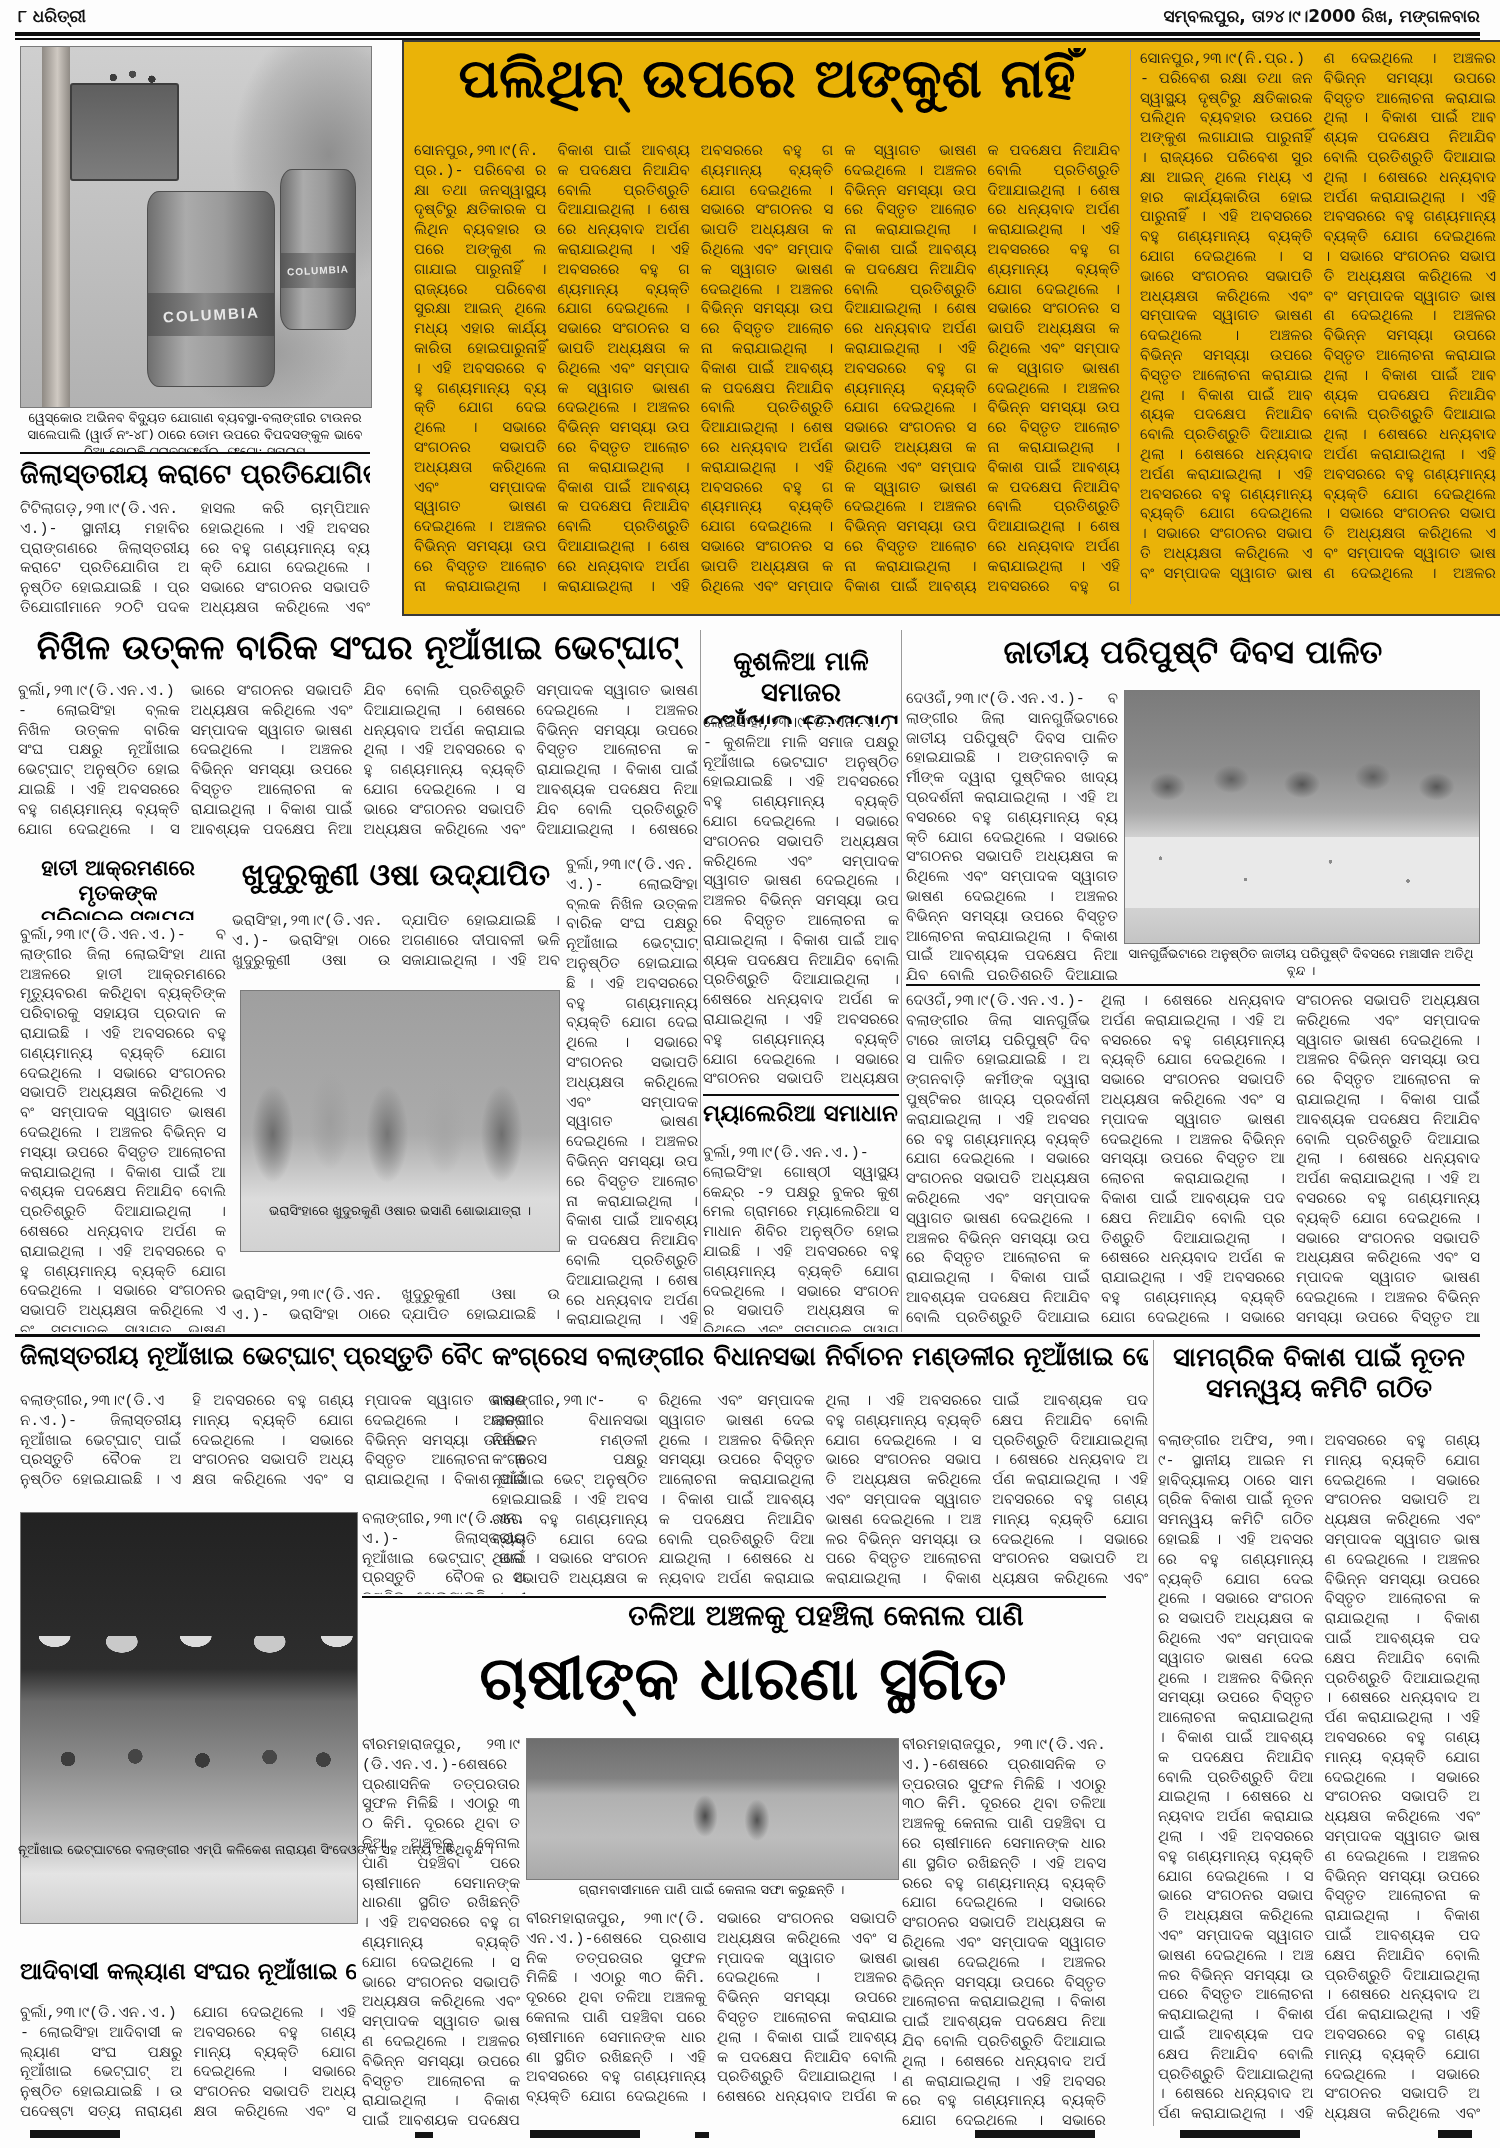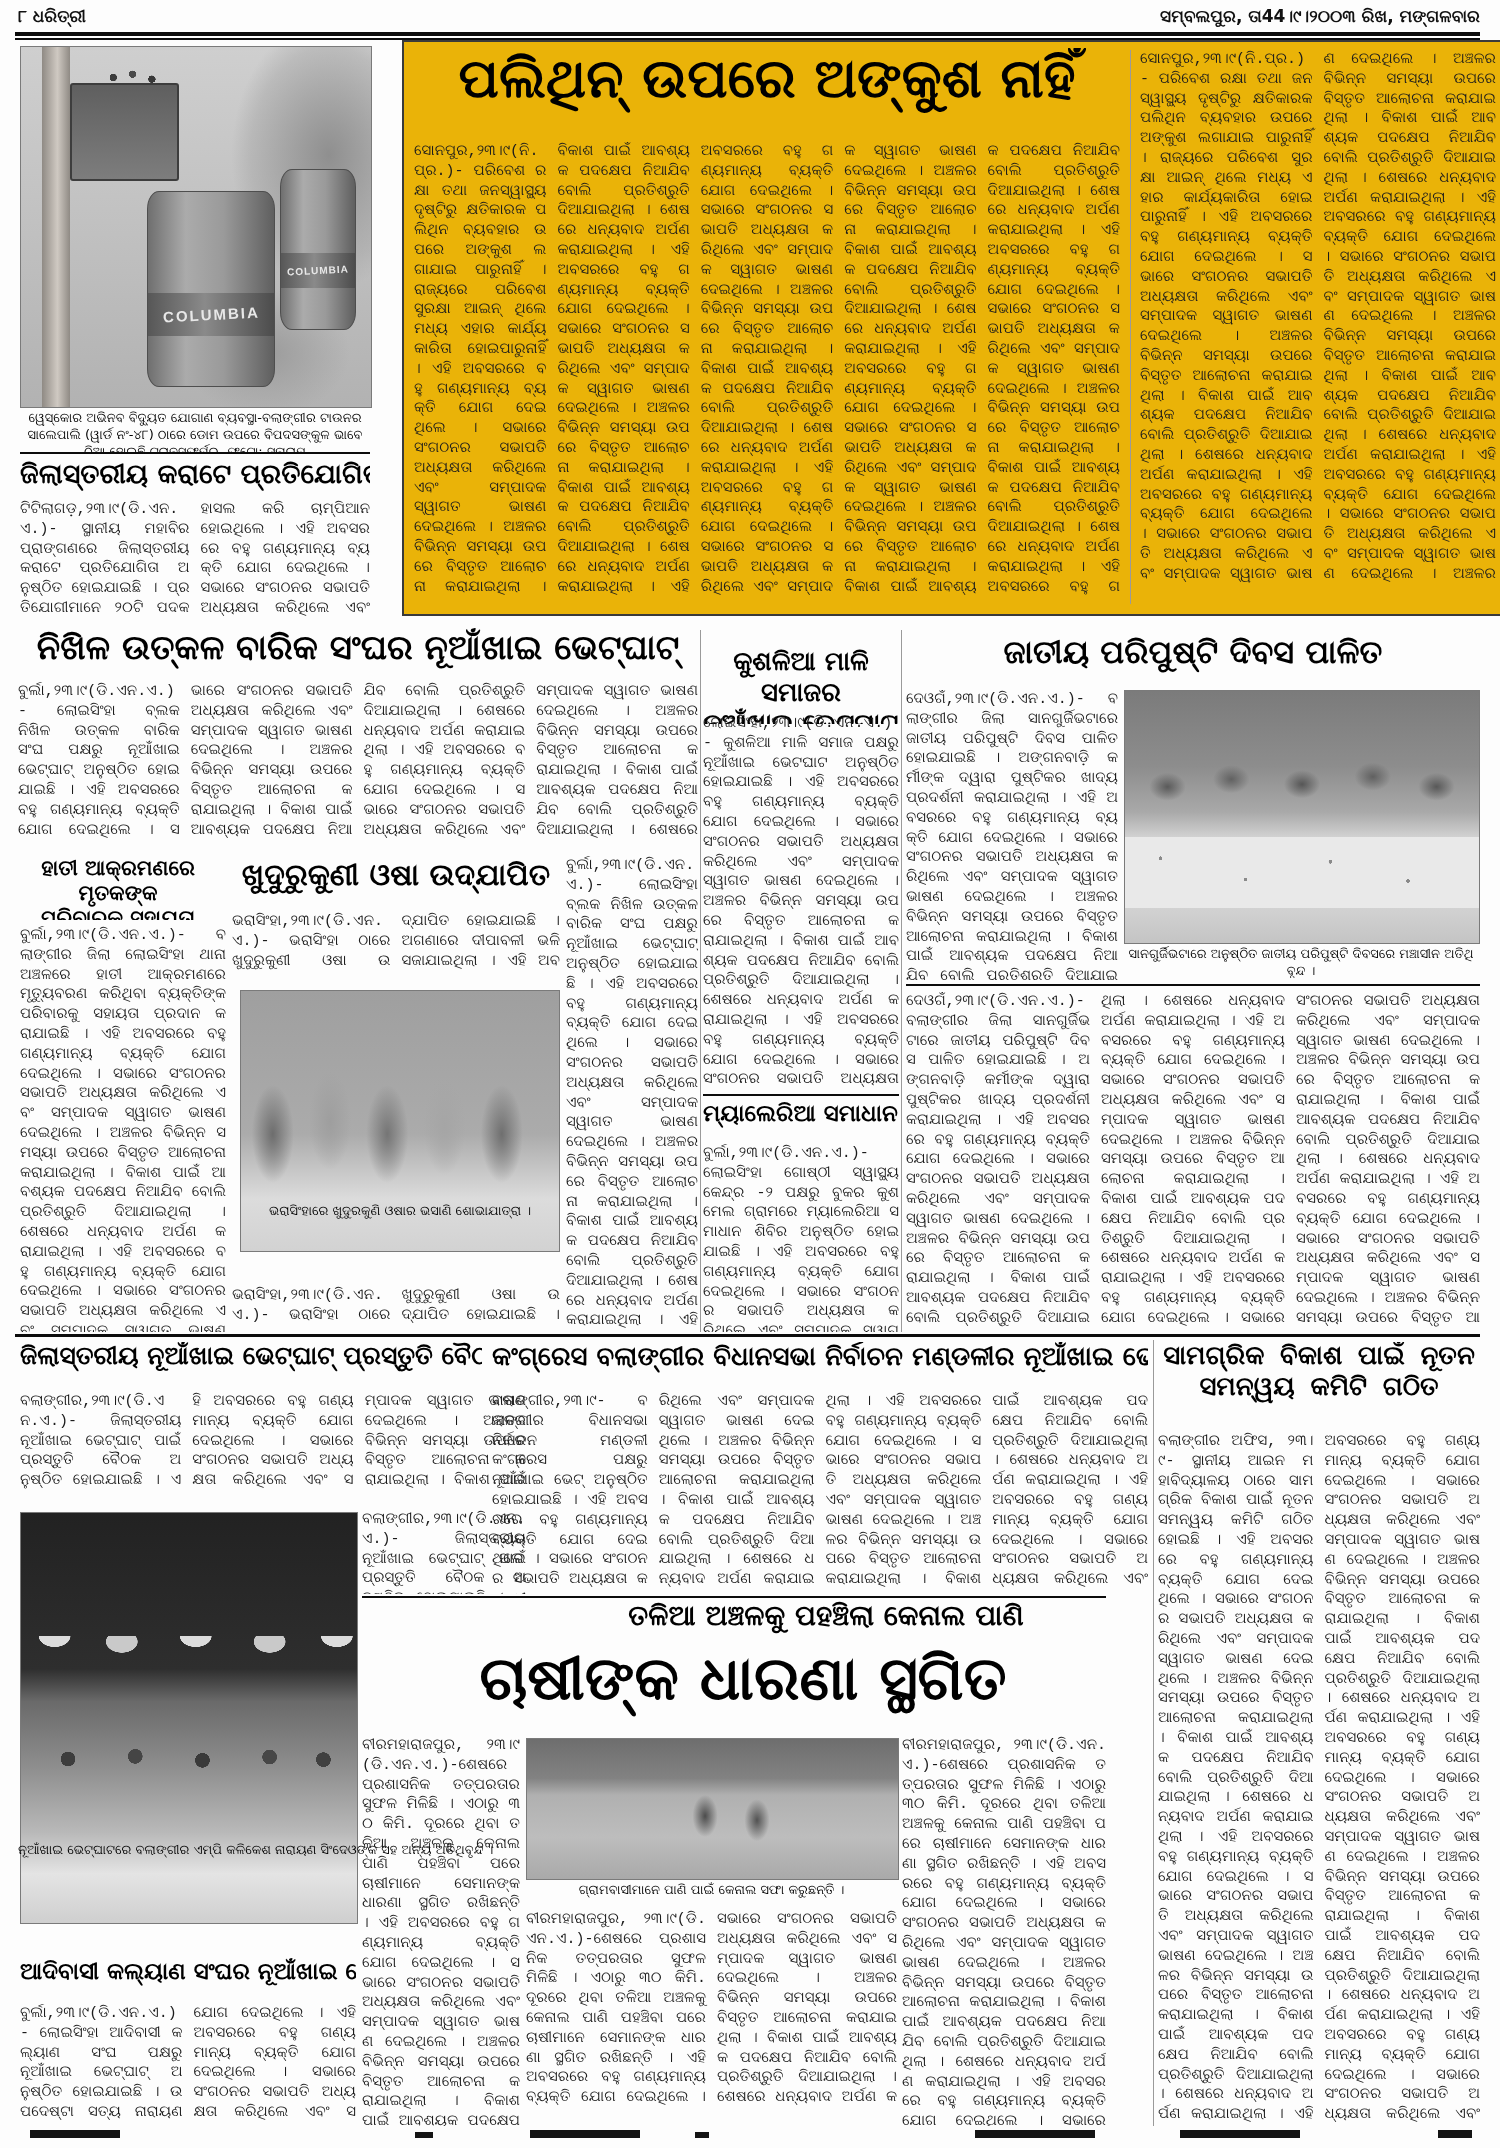--- a/index.html
+++ b/index.html
@@ -83,21 +83,21 @@
     radial-gradient(ellipse 18px 30px at 62% 58%, #525252 0%, transparent 70%),
     linear-gradient(180deg,#6e6e6e 0%,#828282 28%,#b0b0b0 40%,#bdbdbd 70%,#a9a9a9 100%);}
   .mark{position:absolute;background:#141414;}
 </style>
 </head>
 <body>
 
 <div class="page">
 
   <div class="hdr-left">୮ ଧରିତ୍ରୀ</div>
-  <div class="hdr-right">ସମ୍ବଲପୁର, ତା44।୯।୨୦୦୩ ରିଖ, ମଙ୍ଗଳବାର</div>
+  <div class="hdr-right">ସମ୍ବଲପୁର, ତା୨୪।୯।2000 ରିଖ, ମଙ୍ଗଳବାର</div>
   <div class="rule" style="left:15px;top:32px;width:1465px;height:4px;"></div>
   <div class="rule" style="left:15px;top:38px;width:1465px;height:2px;"></div>
 
   <div class="photo ph1" style="left:20px;top:46px;width:350px;height:360px;">
     <div class="t-pole"></div>
     <div class="t-grapes"></div>
     <div class="t-box"></div>
     <div class="t-barrel" style="left:36%;top:40%;width:36%;height:54%;">
       <div class="band">
         <span class="t-label">COLUMBIA</span>
@@ -179,21 +179,21 @@
   <div class="headline center" style="left:546px;top:1600px;width:560px;height:40px;font-size:28px;">ତଳିଆ ଅଞ୍ଚଳକୁ ପହଞ୍ଚିଲା କେନାଲ ପାଣି</div>
   <div class="headline center" style="left:380px;top:1644px;width:726px;height:84px;font-size:60px;">ଚାଷୀଙ୍କ ଧାରଣା ସ୍ଥଗିତ</div>
   <div class="body" style="left:362px;top:1736px;width:158px;height:390px;">ବୀରମହାରାଜପୁର, ୨୩।୯(ଡି.ଏନ.ଏ.)-ଶେଷରେ ପ୍ରଶାସନିକ ତତ୍ପରତାର ସୁଫଳ ମିଳିଛି । ଏଠାରୁ ୩୦ କିମି. ଦୂରରେ ଥିବା ତଳିଆ ଅଞ୍ଚଳକୁ କେନାଲ ପାଣି ପହଞ୍ଚିବା ପରେ ଚାଷୀମାନେ ସେମାନଙ୍କ ଧାରଣା ସ୍ଥଗିତ ରଖିଛନ୍ତି । ଏହି ଅବସରରେ ବହୁ ଗଣ୍ୟମାନ୍ୟ ବ୍ୟକ୍ତି ଯୋଗ ଦେଇଥିଲେ । ସଭାରେ ସଂଗଠନର ସଭାପତି ଅଧ୍ୟକ୍ଷତା କରିଥିଲେ ଏବଂ ସମ୍ପାଦକ ସ୍ୱାଗତ ଭାଷଣ ଦେଇଥିଲେ । ଅଞ୍ଚଳର ବିଭିନ୍ନ ସମସ୍ୟା ଉପରେ ବିସ୍ତୃତ ଆଲୋଚନା କରାଯାଇଥିଲା । ବିକାଶ ପାଇଁ ଆବଶ୍ୟକ ପଦକ୍ଷେପ ନିଆଯିବ ବୋଲି ପ୍ରତିଶ୍ରୁତି ଦିଆଯାଇଥିଲା । ଶେଷରେ ଧନ୍ୟବାଦ ଅର୍ପଣ କରାଯାଇଥିଲା । ଏହି ଅବସରରେ ବହୁ ଗଣ୍ୟମାନ୍ୟ ବ୍ୟକ୍ତି ଯୋଗ ଦେଇଥିଲେ । ସଭାରେ ସଂଗଠନର ସଭାପତି ଅଧ୍ୟକ୍ଷତା କରିଥିଲେ ଏବଂ ସମ୍ପାଦକ ସ୍ୱାଗତ ଭାଷଣ ଦେଇଥିଲେ । ଅଞ୍ଚଳର ବିଭିନ୍ନ ସମସ୍ୟା ଉପରେ ବିସ୍ତୃତ ଆଲୋଚନା କରାଯାଇଥିଲା । ବିକାଶ ପାଇଁ ଆବଶ୍ୟକ ପଦକ୍ଷେପ ନିଆଯିବ ବୋଲି ପ୍ରତିଶ୍ରୁତି ଦିଆଯାଇଥିଲା । ଶେଷରେ ଧନ୍ୟବାଦ ଅର୍ପଣ କରାଯାଇଥିଲା ।</div>
   <div class="photo ph5" style="left:526px;top:1738px;width:371px;height:140px;"></div>
   <div class="caption" style="left:526px;top:1882px;width:371px;height:24px;">ଗ୍ରାମବାସୀମାନେ ପାଣି ପାଇଁ କେନାଲ ସଫା କରୁଛନ୍ତି ।</div>
   <div class="body cols2" style="left:526px;top:1910px;width:371px;height:216px;">ବୀରମହାରାଜପୁର, ୨୩।୯(ଡି.ଏନ.ଏ.)-ଶେଷରେ ପ୍ରଶାସନିକ ତତ୍ପରତାର ସୁଫଳ ମିଳିଛି । ଏଠାରୁ ୩୦ କିମି. ଦୂରରେ ଥିବା ତଳିଆ ଅଞ୍ଚଳକୁ କେନାଲ ପାଣି ପହଞ୍ଚିବା ପରେ ଚାଷୀମାନେ ସେମାନଙ୍କ ଧାରଣା ସ୍ଥଗିତ ରଖିଛନ୍ତି । ଏହି ଅବସରରେ ବହୁ ଗଣ୍ୟମାନ୍ୟ ବ୍ୟକ୍ତି ଯୋଗ ଦେଇଥିଲେ । ସଭାରେ ସଂଗଠନର ସଭାପତି ଅଧ୍ୟକ୍ଷତା କରିଥିଲେ ଏବଂ ସମ୍ପାଦକ ସ୍ୱାଗତ ଭାଷଣ ଦେଇଥିଲେ । ଅଞ୍ଚଳର ବିଭିନ୍ନ ସମସ୍ୟା ଉପରେ ବିସ୍ତୃତ ଆଲୋଚନା କରାଯାଇଥିଲା । ବିକାଶ ପାଇଁ ଆବଶ୍ୟକ ପଦକ୍ଷେପ ନିଆଯିବ ବୋଲି ପ୍ରତିଶ୍ରୁତି ଦିଆଯାଇଥିଲା । ଶେଷରେ ଧନ୍ୟବାଦ ଅର୍ପଣ କରାଯାଇଥିଲା । ଏହି ଅବସରରେ ବହୁ ଗଣ୍ୟମାନ୍ୟ ବ୍ୟକ୍ତି ଯୋଗ ଦେଇଥିଲେ । ସଭାରେ ସଂଗଠନର ସଭାପତି ଅଧ୍ୟକ୍ଷତା କରିଥିଲେ ଏବଂ ସମ୍ପାଦକ ସ୍ୱାଗତ ଭାଷଣ ଦେଇଥିଲେ । ଅଞ୍ଚଳର ବିଭିନ୍ନ ସମସ୍ୟା ଉପରେ ବିସ୍ତୃତ ଆଲୋଚନା କରାଯାଇଥିଲା । ବିକାଶ ପାଇଁ ଆବଶ୍ୟକ ପଦକ୍ଷେପ ନିଆଯିବ ବୋଲି ପ୍ରତିଶ୍ରୁତି ଦିଆଯାଇଥିଲା । ଶେଷରେ ଧନ୍ୟବାଦ ଅର୍ପଣ କରାଯାଇଥିଲା । ଏହି ଅବସରରେ ବହୁ ଗଣ୍ୟମାନ୍ୟ ବ୍ୟକ୍ତି ଯୋଗ ଦେଇଥିଲେ । ସଭାରେ ସଂଗଠନର ସଭାପତି ଅଧ୍ୟକ୍ଷତା କରିଥିଲେ ଏବଂ ସମ୍ପାଦକ ସ୍ୱାଗତ ଭାଷଣ ଦେଇଥିଲେ । ଅଞ୍ଚଳର ବିଭିନ୍ନ ସମସ୍ୟା ଉପରେ ବିସ୍ତୃତ ଆଲୋଚନା କରାଯାଇଥିଲା । ବିକାଶ ପାଇଁ ଆବଶ୍ୟକ ପଦକ୍ଷେପ ନିଆଯିବ ବୋଲି ପ୍ରତିଶ୍ରୁତି ଦିଆଯାଇଥିଲା । ଶେଷରେ ଧନ୍ୟବାଦ ଅର୍ପଣ କରାଯାଇଥିଲା ।</div>
   <div class="body" style="left:902px;top:1736px;width:204px;height:390px;">ବୀରମହାରାଜପୁର, ୨୩।୯(ଡି.ଏନ.ଏ.)-ଶେଷରେ ପ୍ରଶାସନିକ ତତ୍ପରତାର ସୁଫଳ ମିଳିଛି । ଏଠାରୁ ୩୦ କିମି. ଦୂରରେ ଥିବା ତଳିଆ ଅଞ୍ଚଳକୁ କେନାଲ ପାଣି ପହଞ୍ଚିବା ପରେ ଚାଷୀମାନେ ସେମାନଙ୍କ ଧାରଣା ସ୍ଥଗିତ ରଖିଛନ୍ତି । ଏହି ଅବସରରେ ବହୁ ଗଣ୍ୟମାନ୍ୟ ବ୍ୟକ୍ତି ଯୋଗ ଦେଇଥିଲେ । ସଭାରେ ସଂଗଠନର ସଭାପତି ଅଧ୍ୟକ୍ଷତା କରିଥିଲେ ଏବଂ ସମ୍ପାଦକ ସ୍ୱାଗତ ଭାଷଣ ଦେଇଥିଲେ । ଅଞ୍ଚଳର ବିଭିନ୍ନ ସମସ୍ୟା ଉପରେ ବିସ୍ତୃତ ଆଲୋଚନା କରାଯାଇଥିଲା । ବିକାଶ ପାଇଁ ଆବଶ୍ୟକ ପଦକ୍ଷେପ ନିଆଯିବ ବୋଲି ପ୍ରତିଶ୍ରୁତି ଦିଆଯାଇଥିଲା । ଶେଷରେ ଧନ୍ୟବାଦ ଅର୍ପଣ କରାଯାଇଥିଲା । ଏହି ଅବସରରେ ବହୁ ଗଣ୍ୟମାନ୍ୟ ବ୍ୟକ୍ତି ଯୋଗ ଦେଇଥିଲେ । ସଭାରେ ସଂଗଠନର ସଭାପତି ଅଧ୍ୟକ୍ଷତା କରିଥିଲେ ଏବଂ ସମ୍ପାଦକ ସ୍ୱାଗତ ଭାଷଣ ଦେଇଥିଲେ । ଅଞ୍ଚଳର ବିଭିନ୍ନ ସମସ୍ୟା ଉପରେ ବିସ୍ତୃତ ଆଲୋଚନା କରାଯାଇଥିଲା । ବିକାଶ ପାଇଁ ଆବଶ୍ୟକ ପଦକ୍ଷେପ ନିଆଯିବ ବୋଲି ପ୍ରତିଶ୍ରୁତି ଦିଆଯାଇଥିଲା । ଶେଷରେ ଧନ୍ୟବାଦ ଅର୍ପଣ କରାଯାଇଥିଲା । ଏହି ଅବସରରେ ବହୁ ଗଣ୍ୟମାନ୍ୟ ବ୍ୟକ୍ତି ଯୋଗ ଦେଇଥିଲେ । ସଭାରେ ସଂଗଠନର ସଭାପତି ଅଧ୍ୟକ୍ଷତା କରିଥିଲେ ଏବଂ ସମ୍ପାଦକ ସ୍ୱାଗତ ଭାଷଣ ଦେଇଥିଲେ । ଅଞ୍ଚଳର ବିଭିନ୍ନ ସମସ୍ୟା ଉପରେ ବିସ୍ତୃତ ଆଲୋଚନା କରାଯାଇଥିଲା । ବିକାଶ ପାଇଁ ଆବଶ୍ୟକ ପଦକ୍ଷେପ ନିଆଯିବ ବୋଲି ପ୍ରତିଶ୍ରୁତି ଦିଆଯାଇଥିଲା । ଶେଷରେ ଧନ୍ୟବାଦ ଅର୍ପଣ କରାଯାଇଥିଲା ।</div>
 
   <div class="vrule" style="left:1153px;top:1340px;height:786px;"></div>
 
-  <div class="headline multi center" style="left:1158px;top:1342px;width:322px;height:84px;font-size:26px;font-family:Liberation Mono, monospace;">ସାମଗ୍ରିକ ବିକାଶ ପାଇଁ ନୂତନ
+  <div class="headline multi center" style="left:1158px;top:1342px;width:322px;height:84px;font-size:26px;">ସାମଗ୍ରିକ ବିକାଶ ପାଇଁ ନୂତନ
 ସମନ୍ୱୟ କମିଟି ଗଠିତ</div>
   <div class="body cols2" style="left:1158px;top:1432px;width:322px;height:694px;">ବଲାଙ୍ଗୀର ଅଫିସ, ୨୩।୯- ସ୍ଥାନୀୟ ଆଇନ ମହାବିଦ୍ୟାଳୟ ଠାରେ ସାମଗ୍ରିକ ବିକାଶ ପାଇଁ ନୂତନ ସମନ୍ୱୟ କମିଟି ଗଠିତ ହୋଇଛି । ଏହି ଅବସରରେ ବହୁ ଗଣ୍ୟମାନ୍ୟ ବ୍ୟକ୍ତି ଯୋଗ ଦେଇଥିଲେ । ସଭାରେ ସଂଗଠନର ସଭାପତି ଅଧ୍ୟକ୍ଷତା କରିଥିଲେ ଏବଂ ସମ୍ପାଦକ ସ୍ୱାଗତ ଭାଷଣ ଦେଇଥିଲେ । ଅଞ୍ଚଳର ବିଭିନ୍ନ ସମସ୍ୟା ଉପରେ ବିସ୍ତୃତ ଆଲୋଚନା କରାଯାଇଥିଲା । ବିକାଶ ପାଇଁ ଆବଶ୍ୟକ ପଦକ୍ଷେପ ନିଆଯିବ ବୋଲି ପ୍ରତିଶ୍ରୁତି ଦିଆଯାଇଥିଲା । ଶେଷରେ ଧନ୍ୟବାଦ ଅର୍ପଣ କରାଯାଇଥିଲା । ଏହି ଅବସରରେ ବହୁ ଗଣ୍ୟମାନ୍ୟ ବ୍ୟକ୍ତି ଯୋଗ ଦେଇଥିଲେ । ସଭାରେ ସଂଗଠନର ସଭାପତି ଅଧ୍ୟକ୍ଷତା କରିଥିଲେ ଏବଂ ସମ୍ପାଦକ ସ୍ୱାଗତ ଭାଷଣ ଦେଇଥିଲେ । ଅଞ୍ଚଳର ବିଭିନ୍ନ ସମସ୍ୟା ଉପରେ ବିସ୍ତୃତ ଆଲୋଚନା କରାଯାଇଥିଲା । ବିକାଶ ପାଇଁ ଆବଶ୍ୟକ ପଦକ୍ଷେପ ନିଆଯିବ ବୋଲି ପ୍ରତିଶ୍ରୁତି ଦିଆଯାଇଥିଲା । ଶେଷରେ ଧନ୍ୟବାଦ ଅର୍ପଣ କରାଯାଇଥିଲା । ଏହି ଅବସରରେ ବହୁ ଗଣ୍ୟମାନ୍ୟ ବ୍ୟକ୍ତି ଯୋଗ ଦେଇଥିଲେ । ସଭାରେ ସଂଗଠନର ସଭାପତି ଅଧ୍ୟକ୍ଷତା କରିଥିଲେ ଏବଂ ସମ୍ପାଦକ ସ୍ୱାଗତ ଭାଷଣ ଦେଇଥିଲେ । ଅଞ୍ଚଳର ବିଭିନ୍ନ ସମସ୍ୟା ଉପରେ ବିସ୍ତୃତ ଆଲୋଚନା କରାଯାଇଥିଲା । ବିକାଶ ପାଇଁ ଆବଶ୍ୟକ ପଦକ୍ଷେପ ନିଆଯିବ ବୋଲି ପ୍ରତିଶ୍ରୁତି ଦିଆଯାଇଥିଲା । ଶେଷରେ ଧନ୍ୟବାଦ ଅର୍ପଣ କରାଯାଇଥିଲା । ଏହି ଅବସରରେ ବହୁ ଗଣ୍ୟମାନ୍ୟ ବ୍ୟକ୍ତି ଯୋଗ ଦେଇଥିଲେ । ସଭାରେ ସଂଗଠନର ସଭାପତି ଅଧ୍ୟକ୍ଷତା କରିଥିଲେ ଏବଂ ସମ୍ପାଦକ ସ୍ୱାଗତ ଭାଷଣ ଦେଇଥିଲେ । ଅଞ୍ଚଳର ବିଭିନ୍ନ ସମସ୍ୟା ଉପରେ ବିସ୍ତୃତ ଆଲୋଚନା କରାଯାଇଥିଲା । ବିକାଶ ପାଇଁ ଆବଶ୍ୟକ ପଦକ୍ଷେପ ନିଆଯିବ ବୋଲି ପ୍ରତିଶ୍ରୁତି ଦିଆଯାଇଥିଲା । ଶେଷରେ ଧନ୍ୟବାଦ ଅର୍ପଣ କରାଯାଇଥିଲା । ଏହି ଅବସରରେ ବହୁ ଗଣ୍ୟମାନ୍ୟ ବ୍ୟକ୍ତି ଯୋଗ ଦେଇଥିଲେ । ସଭାରେ ସଂଗଠନର ସଭାପତି ଅଧ୍ୟକ୍ଷତା କରିଥିଲେ ଏବଂ ସମ୍ପାଦକ ସ୍ୱାଗତ ଭାଷଣ ଦେଇଥିଲେ । ଅଞ୍ଚଳର ବିଭିନ୍ନ ସମସ୍ୟା ଉପରେ ବିସ୍ତୃତ ଆଲୋଚନା କରାଯାଇଥିଲା । ବିକାଶ ପାଇଁ ଆବଶ୍ୟକ ପଦକ୍ଷେପ ନିଆଯିବ ବୋଲି ପ୍ରତିଶ୍ରୁତି ଦିଆଯାଇଥିଲା । ଶେଷରେ ଧନ୍ୟବାଦ ଅର୍ପଣ କରାଯାଇଥିଲା । ଏହି ଅବସରରେ ବହୁ ଗଣ୍ୟମାନ୍ୟ ବ୍ୟକ୍ତି ଯୋଗ ଦେଇଥିଲେ । ସଭାରେ ସଂଗଠନର ସଭାପତି ଅଧ୍ୟକ୍ଷତା କରିଥିଲେ ଏବଂ ସମ୍ପାଦକ ସ୍ୱାଗତ ଭାଷଣ ଦେଇଥିଲେ । ଅଞ୍ଚଳର ବିଭିନ୍ନ ସମସ୍ୟା ଉପରେ ବିସ୍ତୃତ ଆଲୋଚନା କରାଯାଇଥିଲା । ବିକାଶ ପାଇଁ ଆବଶ୍ୟକ ପଦକ୍ଷେପ ନିଆଯିବ ବୋଲି ପ୍ରତିଶ୍ରୁତି ଦିଆଯାଇଥିଲା । ଶେଷରେ ଧନ୍ୟବାଦ ଅର୍ପଣ କରାଯାଇଥିଲା । ଏହି ଅବସରରେ ବହୁ ଗଣ୍ୟମାନ୍ୟ ବ୍ୟକ୍ତି ଯୋଗ ଦେଇଥିଲେ । ସଭାରେ ସଂଗଠନର ସଭାପତି ଅଧ୍ୟକ୍ଷତା କରିଥିଲେ ଏବଂ ସମ୍ପାଦକ ସ୍ୱାଗତ ଭାଷଣ ଦେଇଥିଲେ । ଅଞ୍ଚଳର ବିଭିନ୍ନ ସମସ୍ୟା ଉପରେ ବିସ୍ତୃତ ଆଲୋଚନା କରାଯାଇଥିଲା । ବିକାଶ ପାଇଁ ଆବଶ୍ୟକ ପଦକ୍ଷେପ ନିଆଯିବ ବୋଲି ପ୍ରତିଶ୍ରୁତି ଦିଆଯାଇଥିଲା । ଶେଷରେ ଧନ୍ୟବାଦ ଅର୍ପଣ କରାଯାଇଥିଲା ।</div>
 
   <div class="mark" style="left:30px;top:2130px;width:90px;height:8px;"></div>
   <div class="mark" style="left:415px;top:2132px;width:18px;height:6px;"></div>
   <div class="mark" style="left:530px;top:2130px;width:110px;height:8px;"></div>
   <div class="mark" style="left:695px;top:2132px;width:14px;height:6px;"></div>
   <div class="mark" style="left:975px;top:2130px;width:120px;height:8px;"></div>
   <div class="mark" style="left:1180px;top:2130px;width:120px;height:8px;"></div>
   <div class="mark" style="left:1438px;top:2130px;width:34px;height:8px;"></div>

